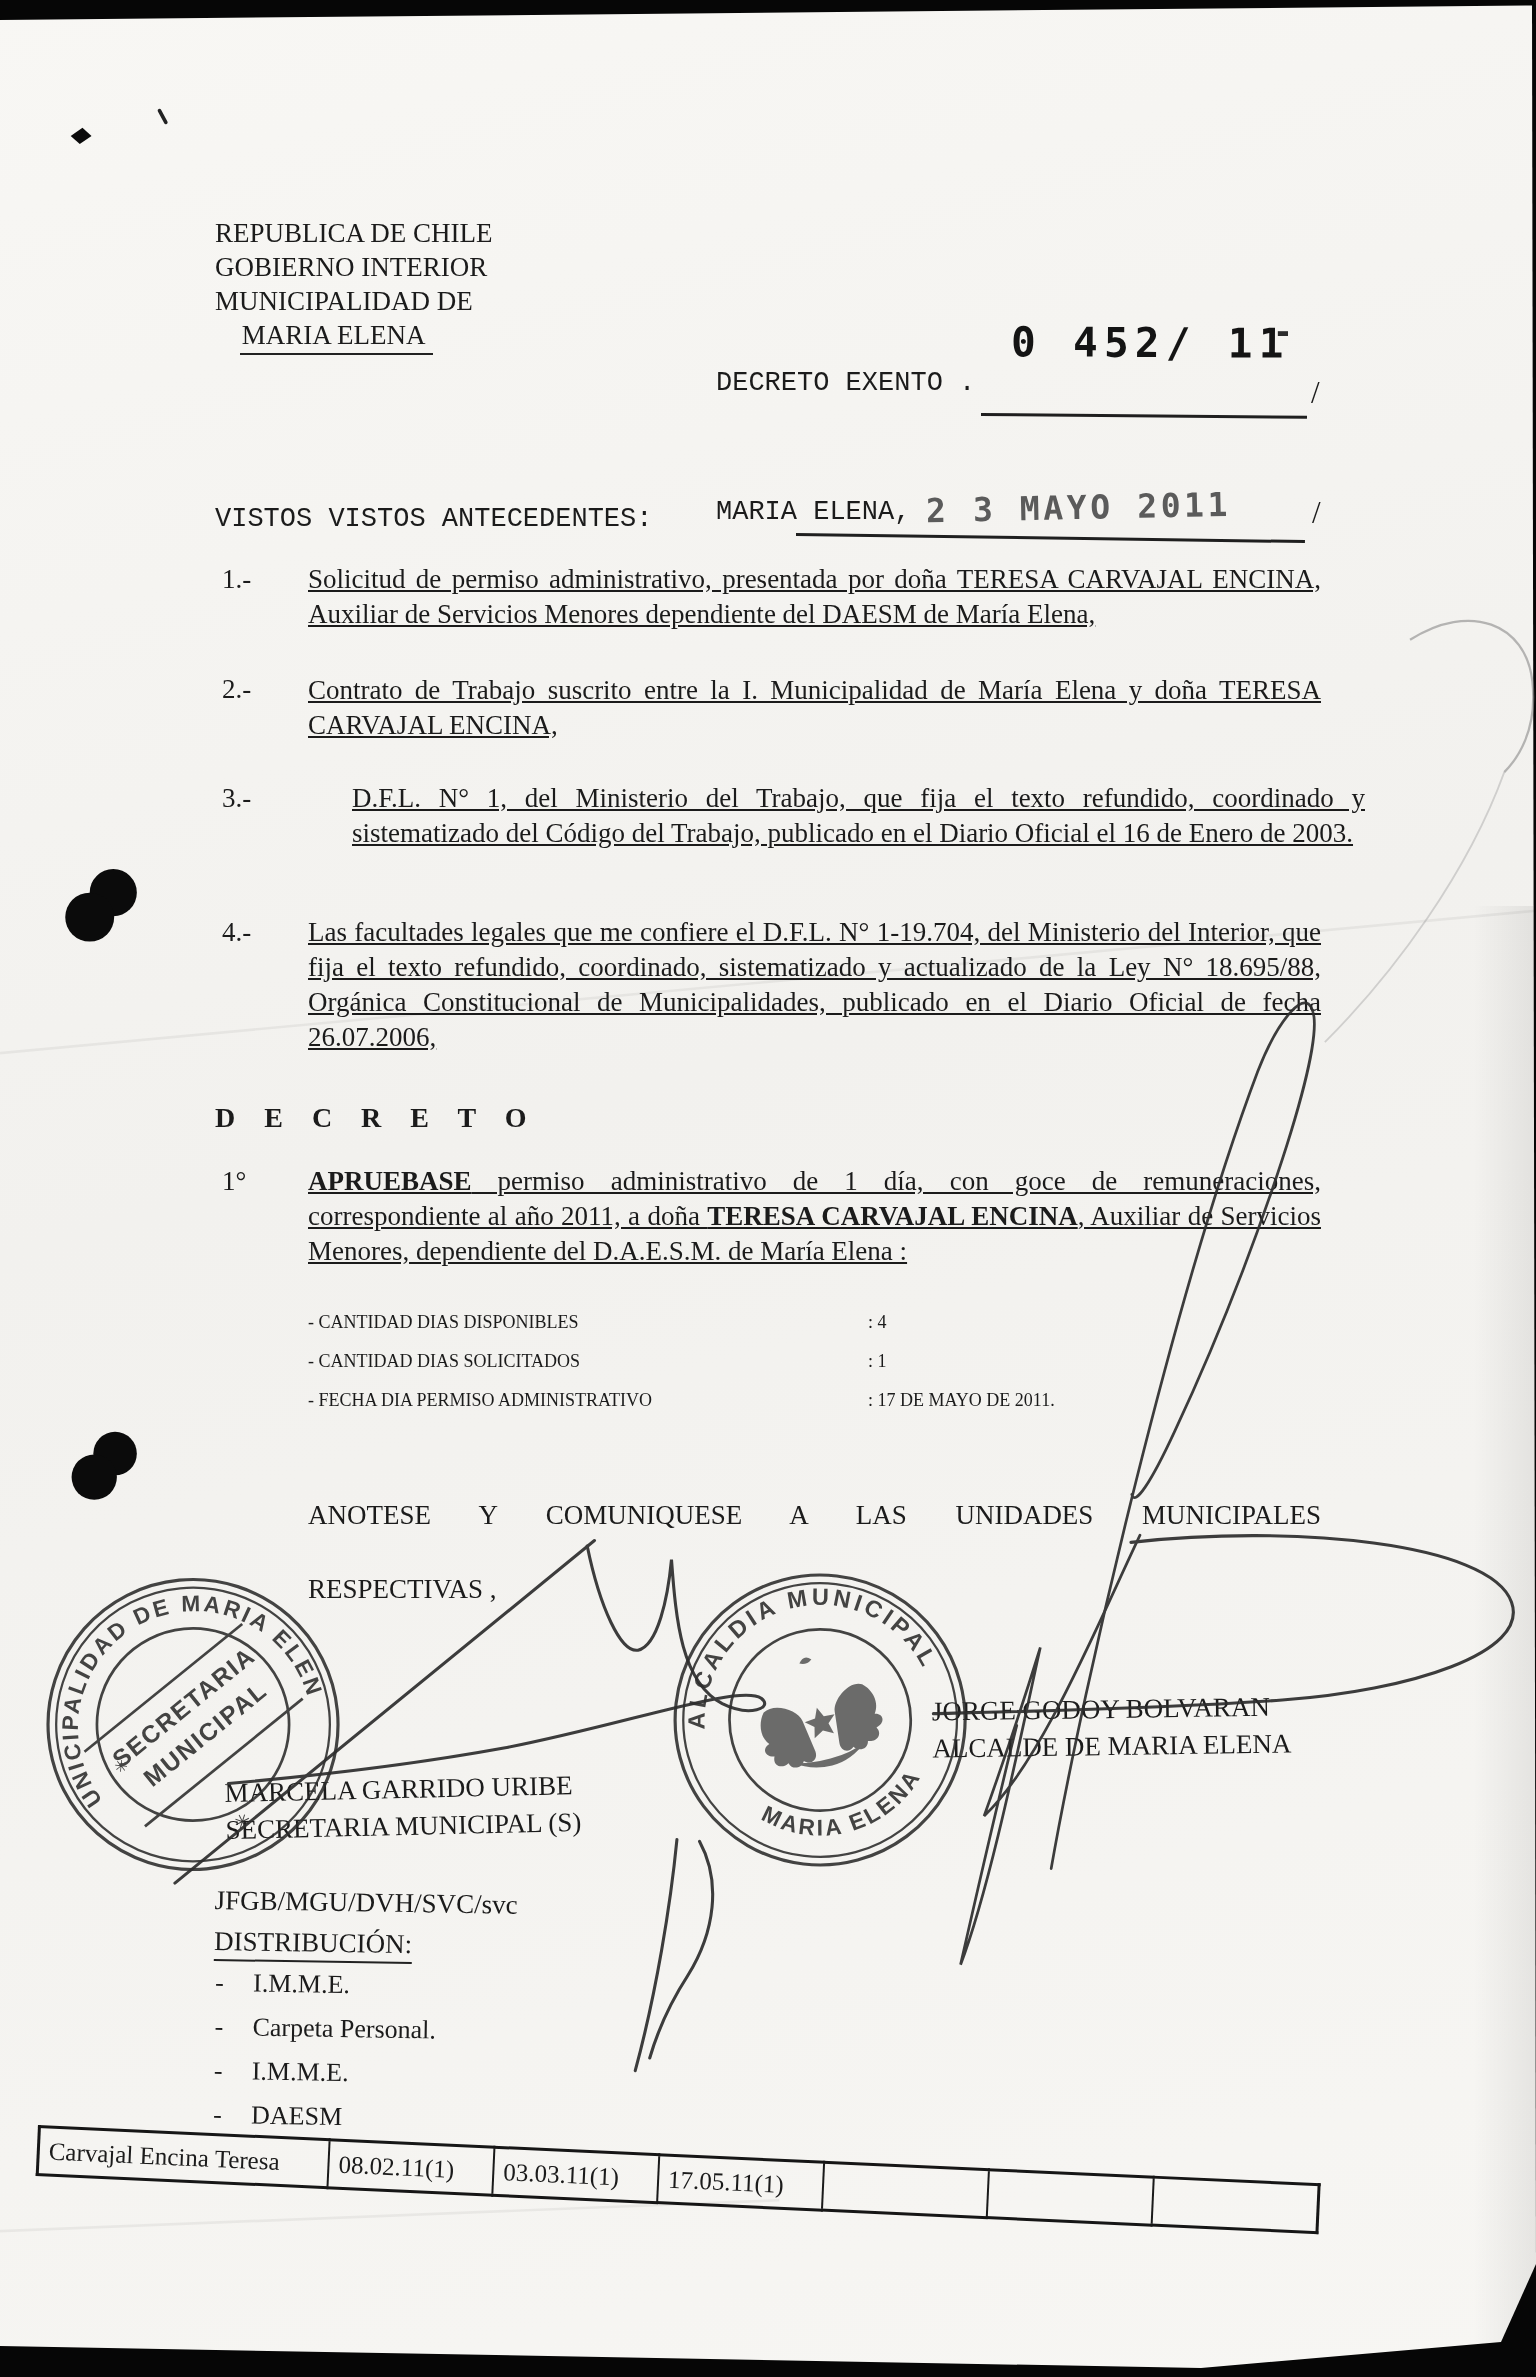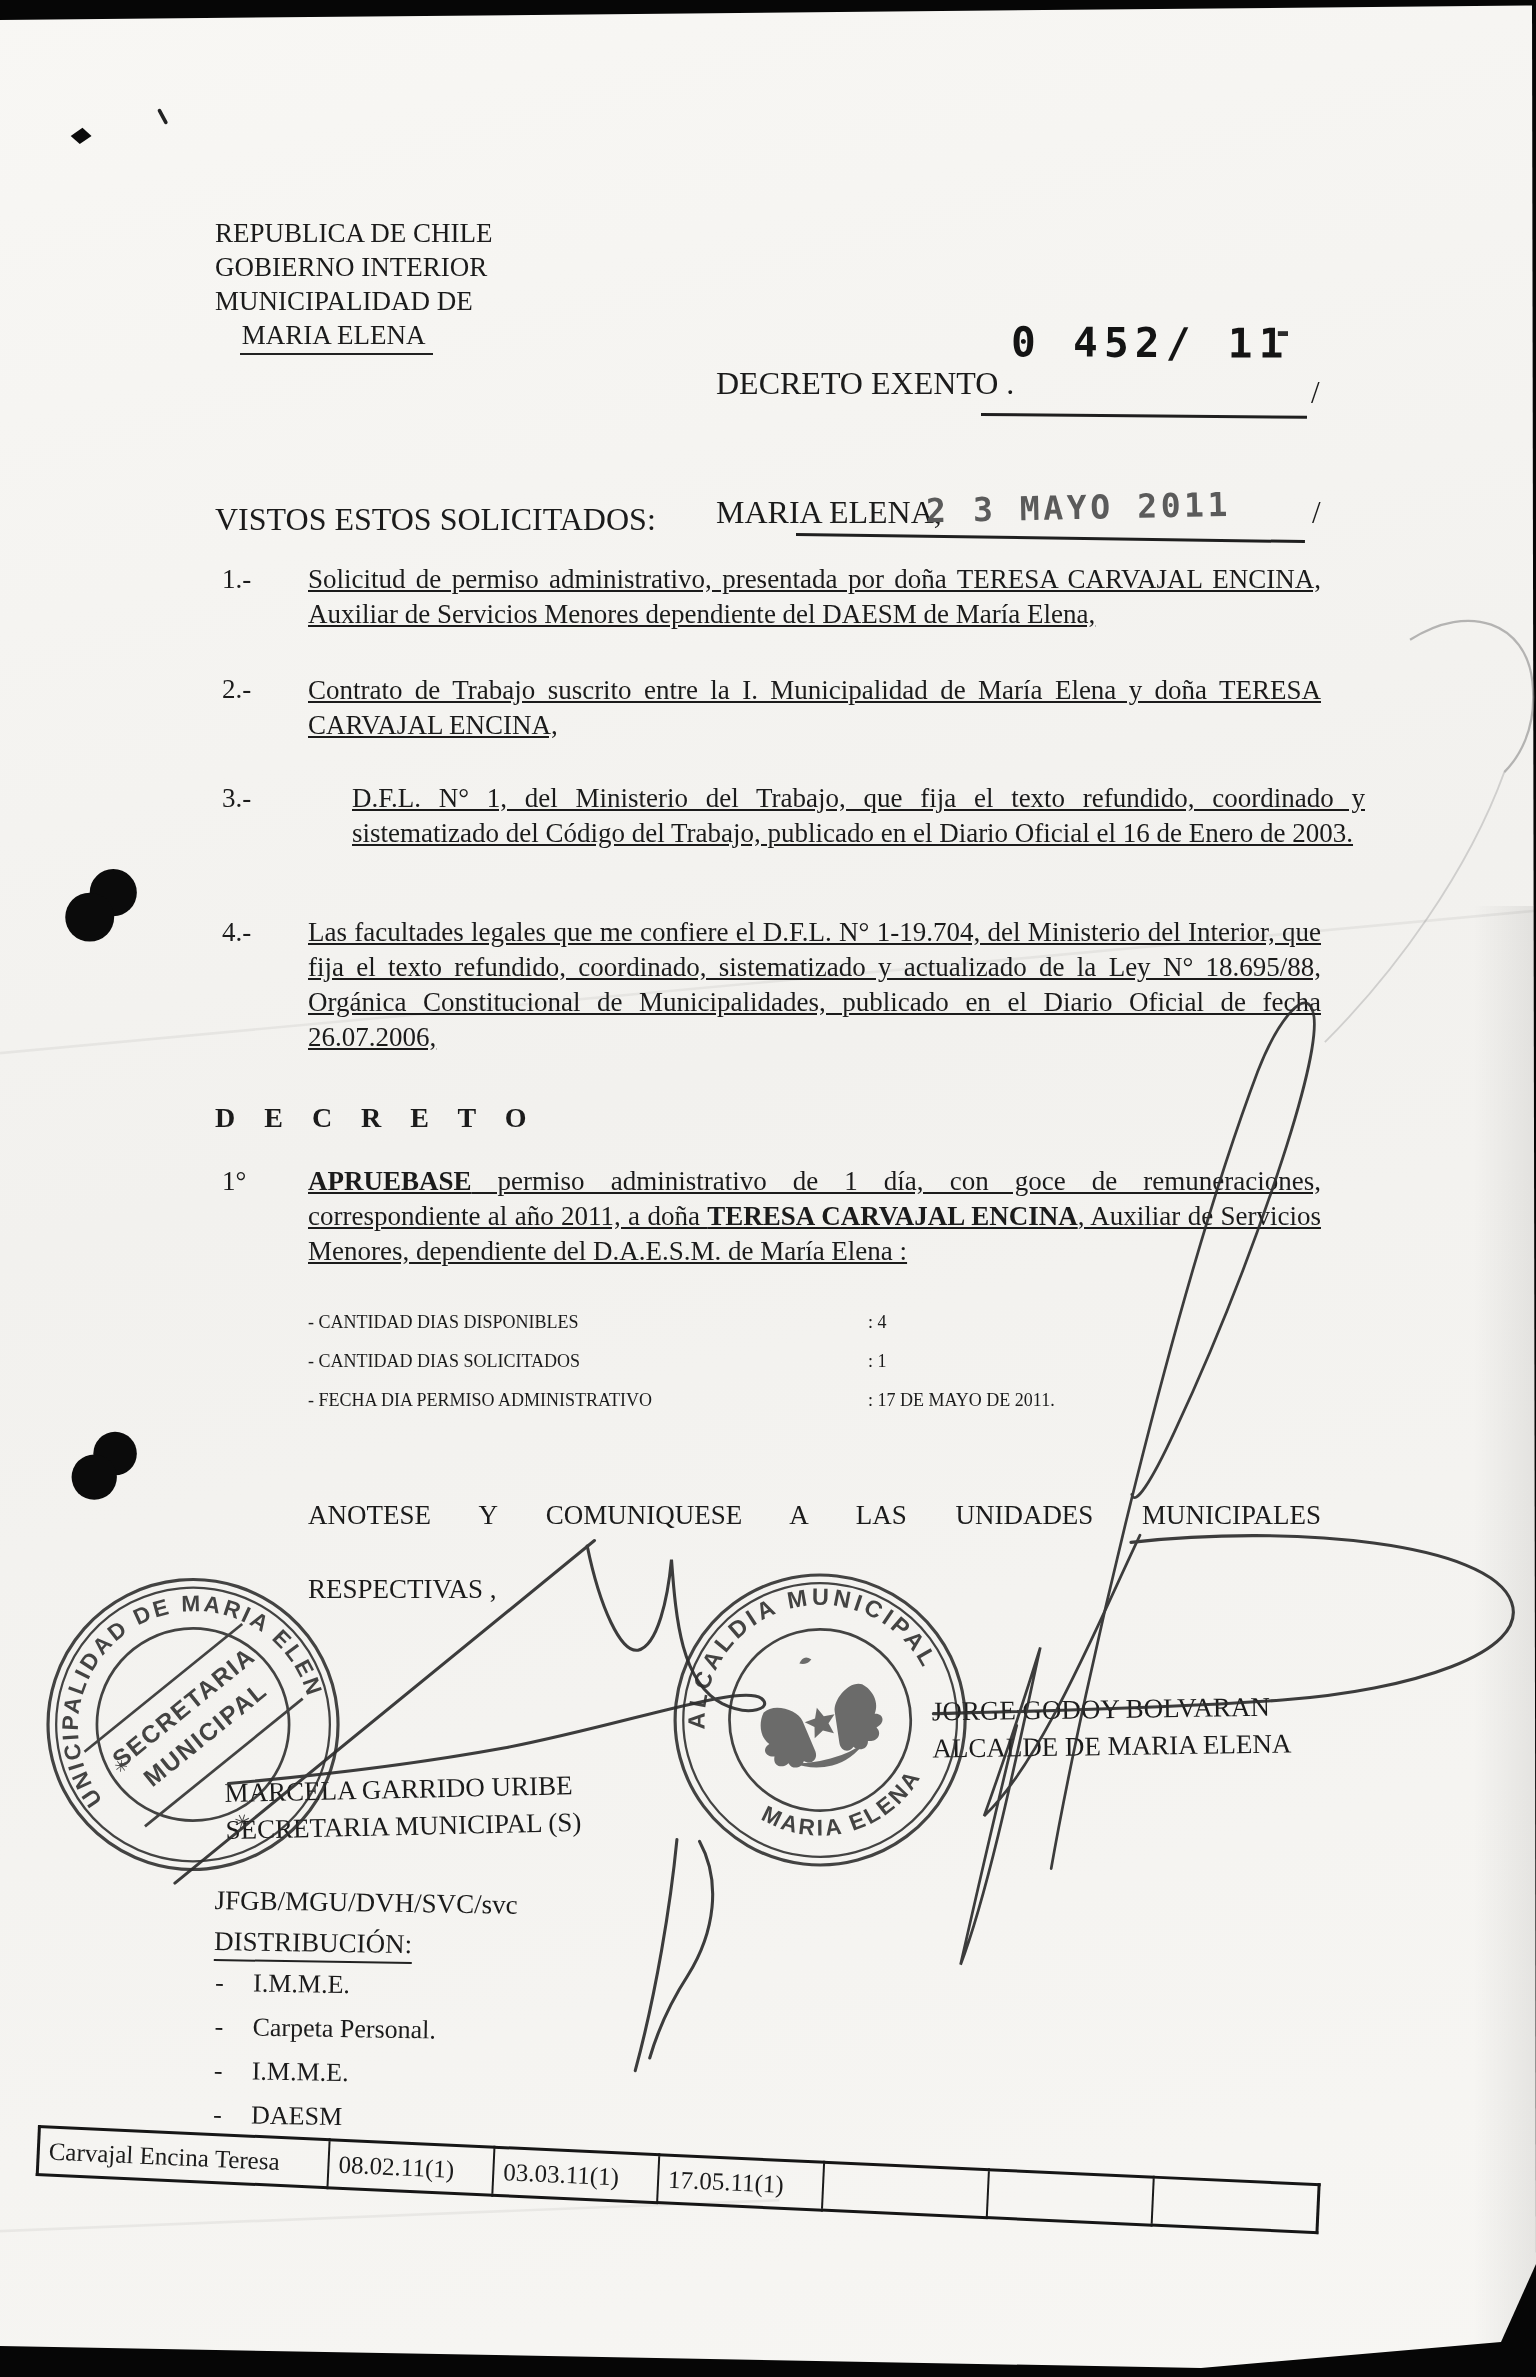--- a/index.html
+++ b/index.html
@@ -5,21 +5,21 @@
   html,body{margin:0;padding:0;background:#050505;}
   .page{position:relative;width:1536px;height:2377px;background:#060606;overflow:hidden;
         font-family:"Liberation Serif","DejaVu Serif",serif;color:#1b1b1b;}
   .paper{position:absolute;inset:0;
         background:linear-gradient(165deg,#f8f7f4 0%,#f2f1ee 45%,#f7f6f3 100%);
         clip-path:polygon(0px 20px,1532px 5.4px,1536px 2264px,1501px 2342px,1201px 2368px,0px 2346px);}
   .edge-shade{position:absolute;top:906px;right:0;width:63px;height:1450px;
         background:linear-gradient(to right,rgba(0,0,0,0),rgba(0,0,0,0.07));}
   .content{position:absolute;inset:0;padding-left:40px;}
   .abs{position:absolute;}
-  .t{font-size:32px;line-height:34px;white-space:nowrap;}
+  .t{font-size:27px;line-height:34px;white-space:nowrap;font-family:Liberation Mono, monospace;}
   .para{font-size:27px;line-height:35px;text-align:justify;text-decoration:underline;}
   .hdr{font-size:27px;line-height:34px;}
   .hdr .u{display:inline-block;margin-left:25px;border-bottom:2.7px solid #222;padding:0 7.3px 0.9px 1.8px;}
   .stampno{font-family:"DejaVu Sans Mono",monospace;font-weight:bold;font-size:41px;
         letter-spacing:6.3px;color:#141414;white-space:nowrap;}
   .stampdash{font-family:"DejaVu Sans Mono",monospace;font-weight:bold;font-size:33px;color:#2d2d2d;}
   .stampdate{font-family:"DejaVu Sans Mono",monospace;font-weight:bold;font-size:33px;
         letter-spacing:3.6px;color:#5b5b5b;transform:rotate(-1.2deg);white-space:nowrap;}
   .uline{height:2.7px;background:#1f1f1f;transform-origin:left center;}
   .slash{font-size:31px;}
@@ -63,21 +63,21 @@
     <div class="abs stampno" style="left:1011px;top:319px;transform:rotate(0.3deg);">0 452/ 11</div>
     <div class="abs stampdash" style="left:1273px;top:312px;">-</div>
     <div class="abs uline" style="left:981px;top:413px;width:326px;transform:rotate(0.5deg);"></div>
     <div class="abs slash" style="left:1311px;top:375px;">/</div>
 
     <div class="abs t" style="left:716px;top:495px;">MARIA ELENA,</div>
     <div class="abs stampdate" style="left:926px;top:488px;">2 3 MAYO 2011</div>
     <div class="abs uline" style="left:796px;top:533px;width:509px;transform:rotate(0.8deg);"></div>
     <div class="abs slash" style="left:1312px;top:495px;">/</div>
 
-    <div class="abs t" style="left:215px;top:502px;">VISTOS ESTOS SOLICITADOS:</div>
+    <div class="abs t" style="left:215px;top:502px;">VISTOS VISTOS ANTECEDENTES:</div>
 
     <div class="abs item-num" style="left:222px;top:564px;">1.-</div>
     <div class="abs para" style="left:308px;top:562px;width:1013px;">Solicitud de permiso administrativo, presentada por doña TERESA CARVAJAL ENCINA,  Auxiliar de Servicios Menores dependiente del DAESM de María Elena,</div>
 
     <div class="abs item-num" style="left:222px;top:674px;">2.-</div>
     <div class="abs para" style="left:308px;top:673px;width:1013px;">Contrato de Trabajo suscrito entre la I. Municipalidad de María Elena y doña TERESA CARVAJAL ENCINA,</div>
 
     <div class="abs item-num" style="left:222px;top:783px;">3.-</div>
     <div class="abs para" style="left:308px;top:781px;width:1013px;margin-left:44px;">D.F.L. N° 1, del Ministerio del Trabajo, que fija el texto refundido, coordinado y sistematizado del Código del Trabajo, publicado en el Diario Oficial el 16 de Enero de 2003.</div>
 

